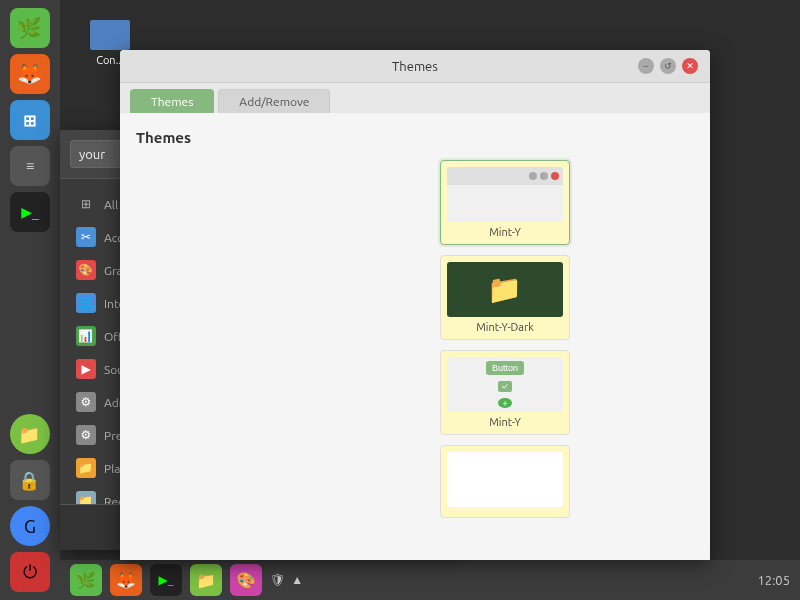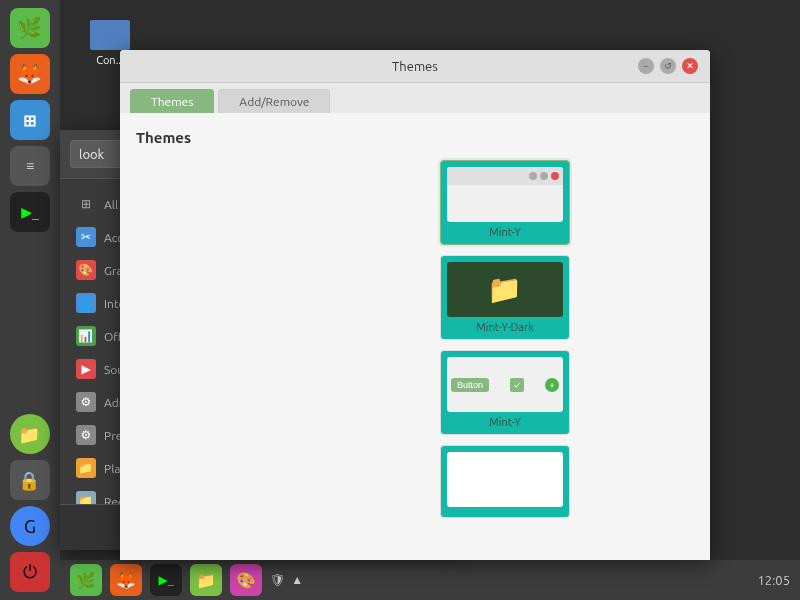--- a/index.html
+++ b/index.html
@@ -327,21 +327,21 @@
 
     .section-title {
       font-size: 15px;
       font-weight: bold;
       color: #333;
       margin-bottom: 14px;
     }
 
     .theme-item {
       width: 120px;
-      background: #14b8a6;
+      background: #fef9c3;
       border: 1px solid #ddd;
       border-radius: 4px;
       padding: 6px;
       text-align: center;
       cursor: pointer;
     }
 
     .theme-item.selected {
       border-color: #87b87f;
       box-shadow: 0 0 0 2px #87b87f33;
@@ -398,22 +398,23 @@
     .folder-icon-preview {
       font-size: 28px;
     }
 
     
     .preview-controls {
       background: #f0f0f0;
       display: flex;
       align-items: center;
       justify-content: space-between;
-      gap: 20px;
+      gap: 6px;
       padding: 4px;
+      flex-direction: column;
     }
 
     .ctrl-btn {
       background: #87b87f;
       color: white;
       border: none;
       border-radius: 3px;
       padding: 2px 6px;
       font-size: 9px;
     }
@@ -502,21 +503,21 @@
     <div class="taskbar-tray">
       <span>🛡</span>
       <span>▲</span>
     </div>
     <div class="taskbar-time">12:05</div>
   </div>
 
   <div class="menu-window">
     <div class="menu-search">
       <div class="menu-search-input">
-        <span>look</span>
+        <span>your</span>
         <span style="color:#aaa;font-size:14px;">✕</span>
       </div>
     </div>
     <div class="menu-body">
       <div class="menu-categories">
         <div class="menu-category">
           <div class="cat-icon" style="color:#aaa;">⊞</div>
           <span>All Applications</span>
         </div>
         <div class="menu-category">

